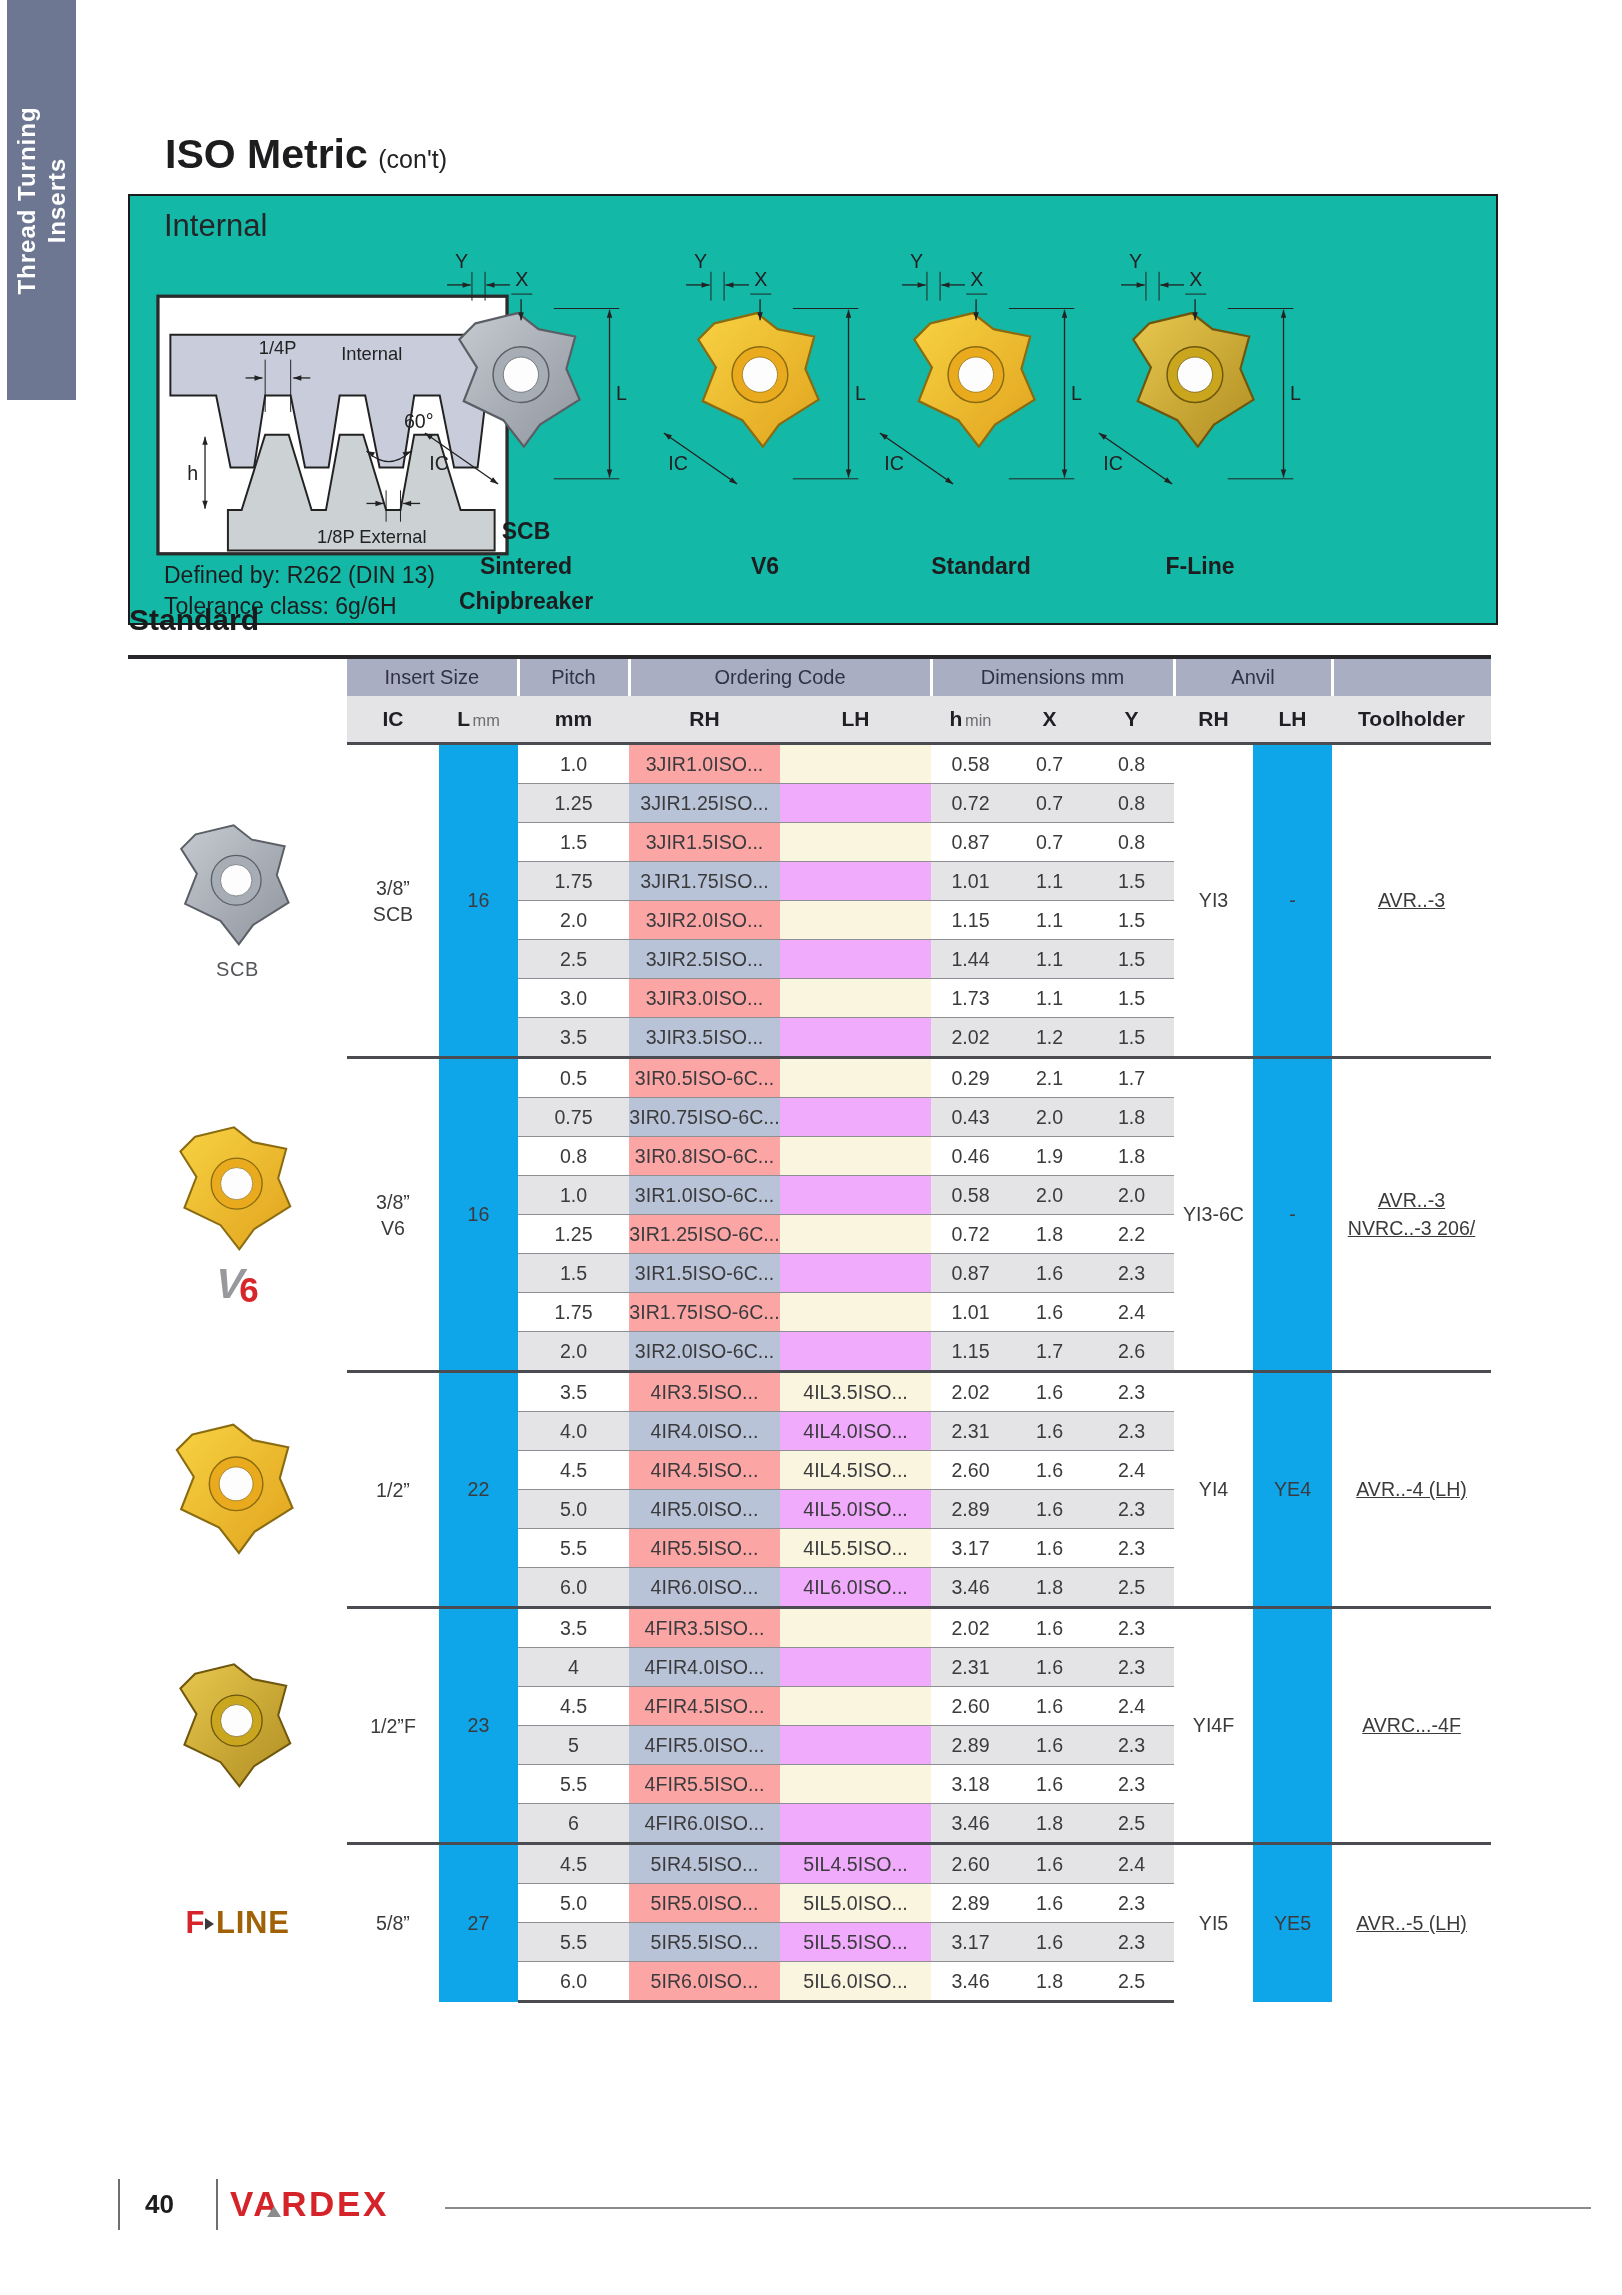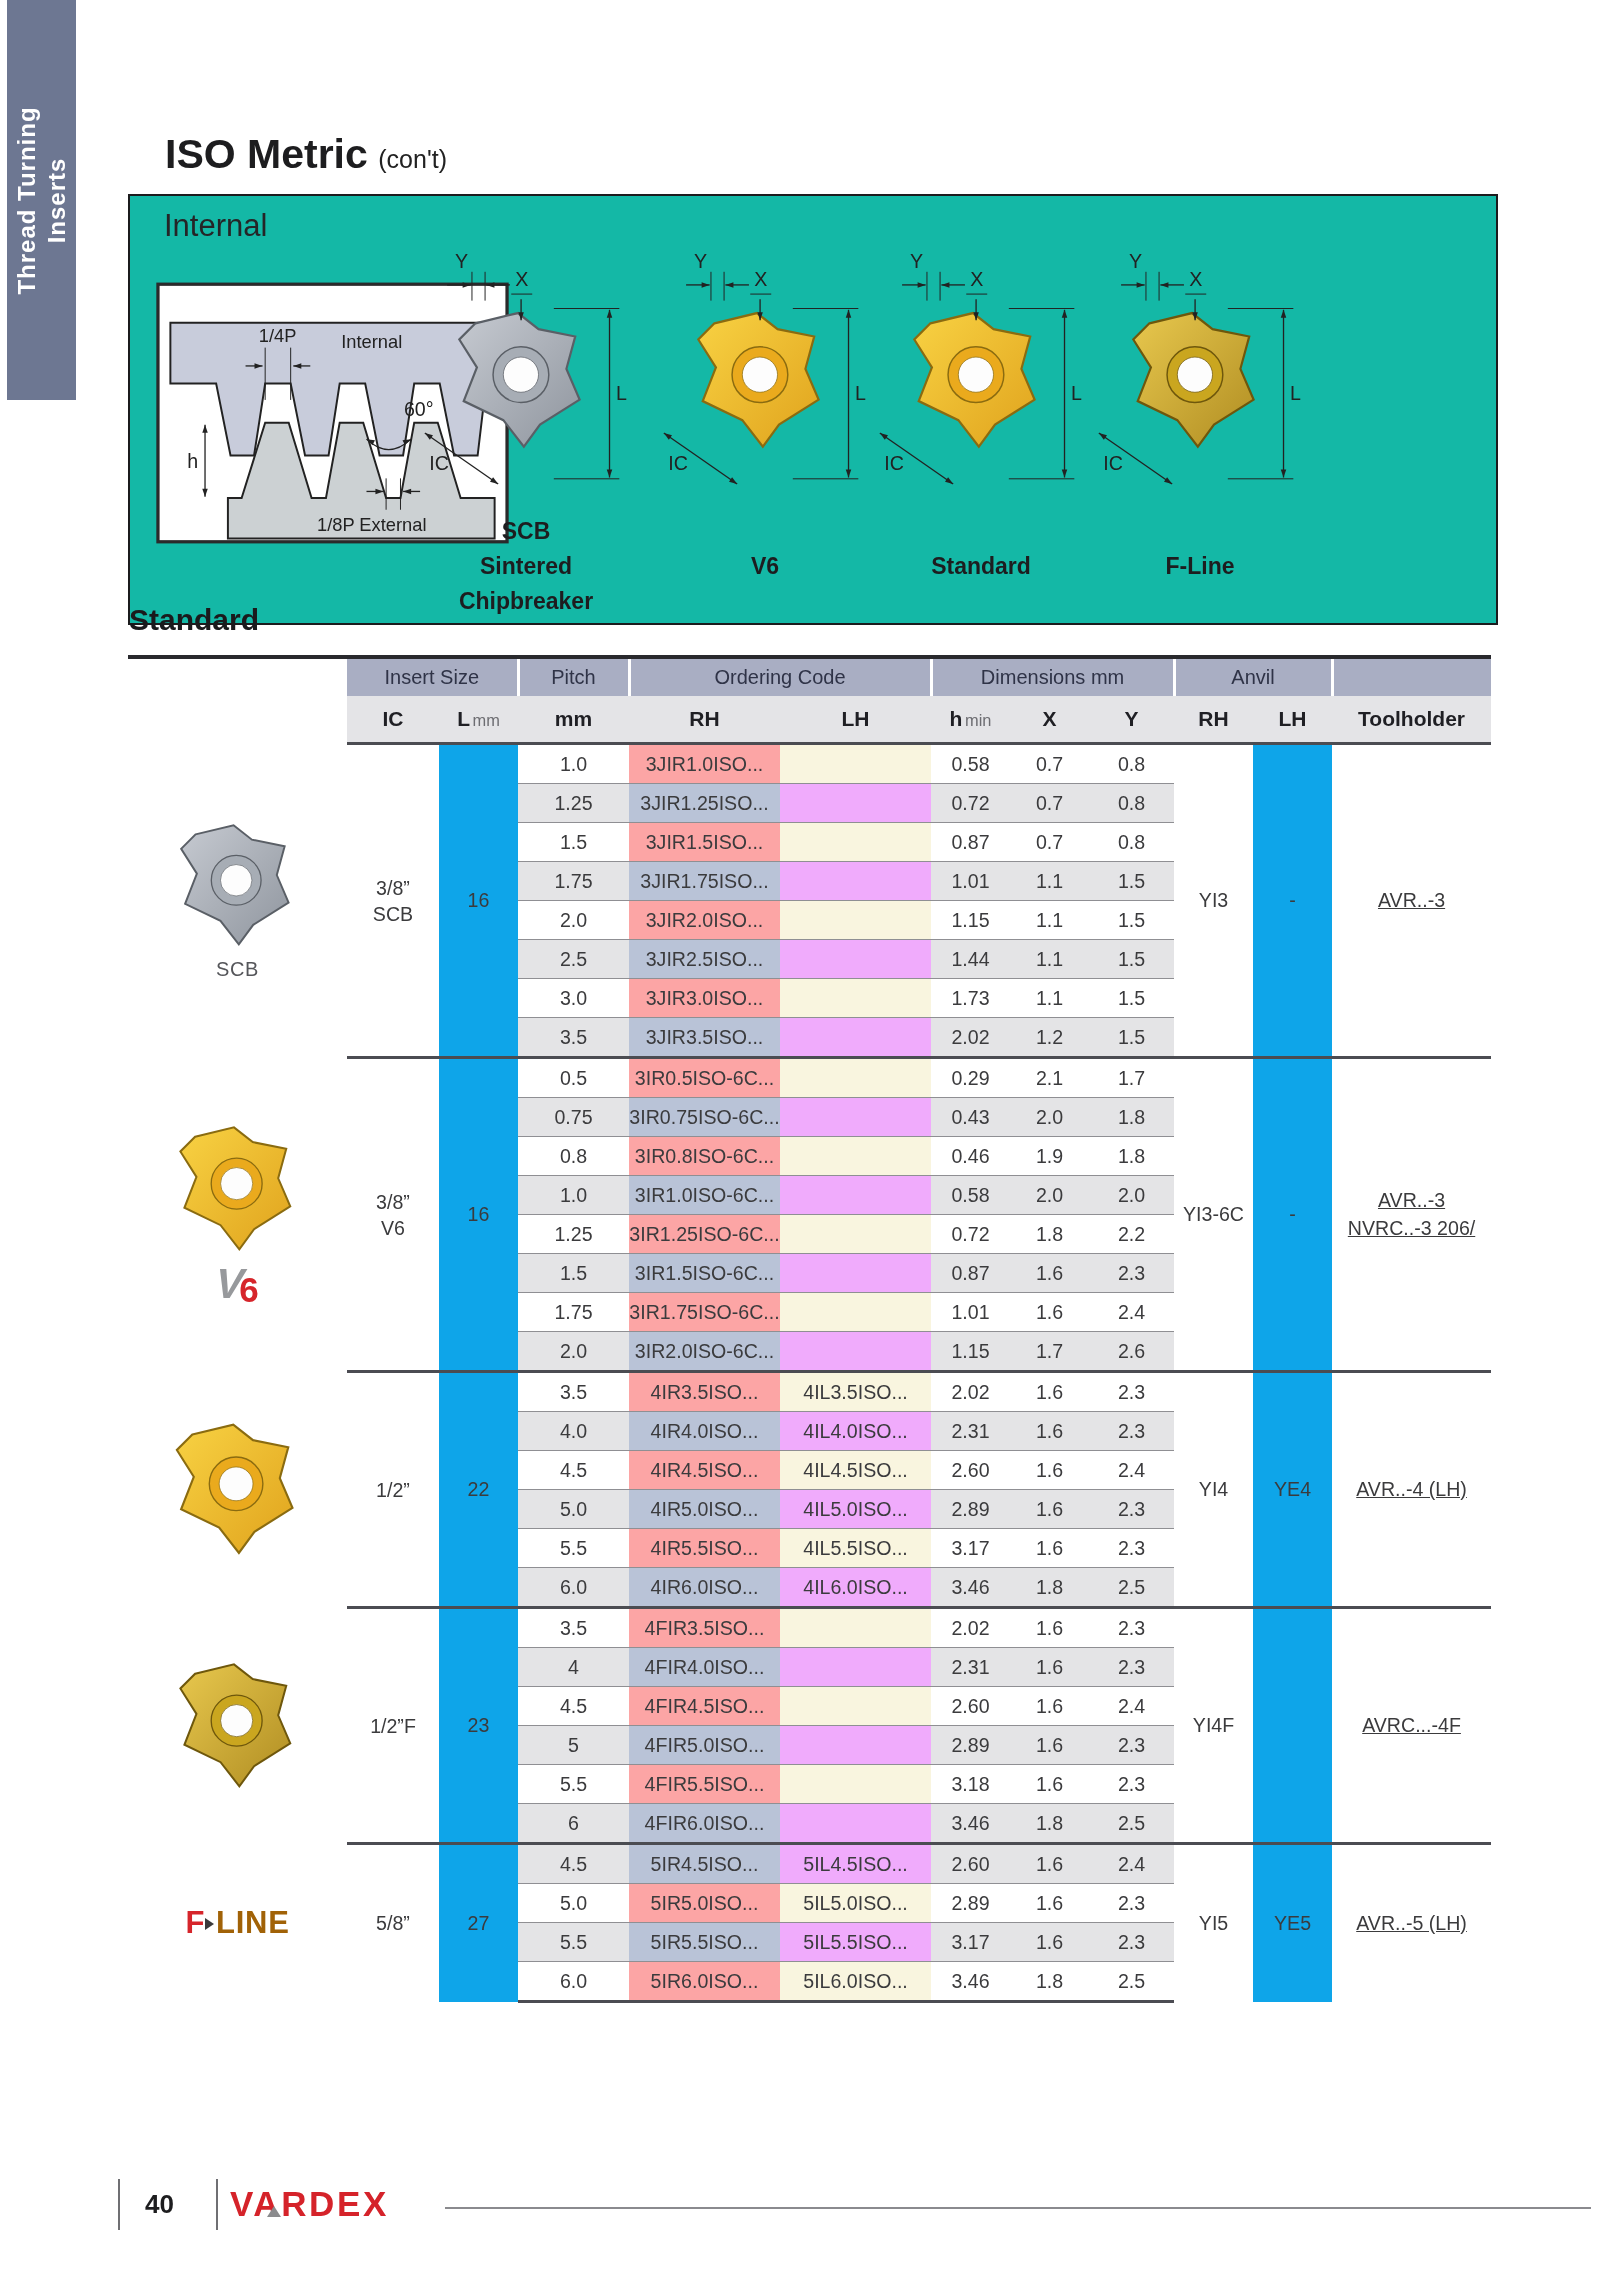--- a/index.html
+++ b/index.html
@@ -10,21 +10,21 @@
   .tab{position:absolute;left:6.5px;top:0;width:69px;height:400px;background:#6d7792;display:flex;align-items:center;justify-content:center;}
   .tab-text{flex:none;width:400px;height:69px;display:flex;flex-direction:column;justify-content:center;text-align:center;transform:rotate(-90deg);color:#fff;font-size:24px;font-weight:600;line-height:30px;letter-spacing:1px;}
 
   
   .title{position:absolute;left:165px;top:131px;font-size:41px;font-weight:800;color:#1d1d1f;letter-spacing:0;}
   .title small{font-size:25px;font-weight:400;margin-left:10.5px;color:#222;}
 
   
   .panel{position:absolute;left:128px;top:194px;width:1366px;height:427px;border:2.6px solid #1b1b1d;background:#14b8a6;}
   .panel-heading{position:absolute;left:34px;top:11.8px;font-size:31px;font-weight:500;color:#252527;}
-  .profile{position:absolute;left:26px;top:86px;}
+  .profile{position:absolute;left:26px;top:98px;}
   .defined{position:absolute;left:34px;top:364px;font-size:23px;color:#1c1c1e;line-height:31px;}
   .variant{position:absolute;top:47px;width:226px;}
   .var-caption{position:absolute;top:317px;width:226px;height:106px;display:flex;flex-direction:column;justify-content:center;text-align:center;font-size:23px;font-weight:600;color:#1d1d1f;line-height:35px;}
 
   
   .section{position:absolute;left:129px;top:603px;font-size:30px;font-weight:700;color:#1a1a1c;}
 
   
   table.std{position:absolute;left:128px;top:655px;width:1360px;border-collapse:collapse;table-layout:fixed;border-top:4.6px solid #29292d;}
   table.std td{padding:0;vertical-align:middle;font-size:19.6px;color:#3b3b3d;text-align:center;overflow:hidden;}
@@ -109,20 +109,24 @@
           <polygon points="75,218 79.2,230.3 70.8,230.3" fill="#222"></polygon>
   <text x="56" y="284" font-size="30" text-anchor="middle">h</text>
   <line x1="352" y1="300" x2="352" y2="348" stroke="#222" stroke-width="1.5"></line>
           <line x1="374" y1="300" x2="374" y2="348" stroke="#222" stroke-width="1.5"></line>
   <line x1="322" y1="320" x2="348" y2="320" stroke="#222" stroke-width="2"></line>
           <polygon points="348,320 335.7,324.2 335.7,315.8" fill="#222"></polygon>
           <line x1="404" y1="320" x2="378" y2="320" stroke="#222" stroke-width="2"></line>
           <polygon points="378,320 390.3,315.8 390.3,324.2" fill="#222"></polygon>
   <text x="330" y="380" font-size="28" text-anchor="middle">1/8P External</text>
 </svg></div>
+    <div class="defined">
+      <div>Defined by: R262 (DIN 13)</div>
+      <div>Tolerance class: 6g/6H</div>
+    </div>
     <div id="variants">
         <div class="variant" style="left: 283px;"><svg width="226" height="262" viewBox="0 0 345 400">
     <g transform="translate(55,98) scale(1.12)">
               <defs>
                 <linearGradient id="grad0" x1="0" y1="0" x2="1" y2="1">
     <stop offset="0" stop-color="#c6cad1"></stop>
                   <stop offset="1" stop-color="#8f959e"></stop>
                 </linearGradient>
               </defs>
     <path d="M36,22 L94,8 L122,30 L172,40 L160,84 L178,126 L124,160 L102,190 L74,154 L20,128 L38,82 L14,44 Z" fill="url(#grad0)" stroke="#5a5f66" stroke-width="3"></path>

